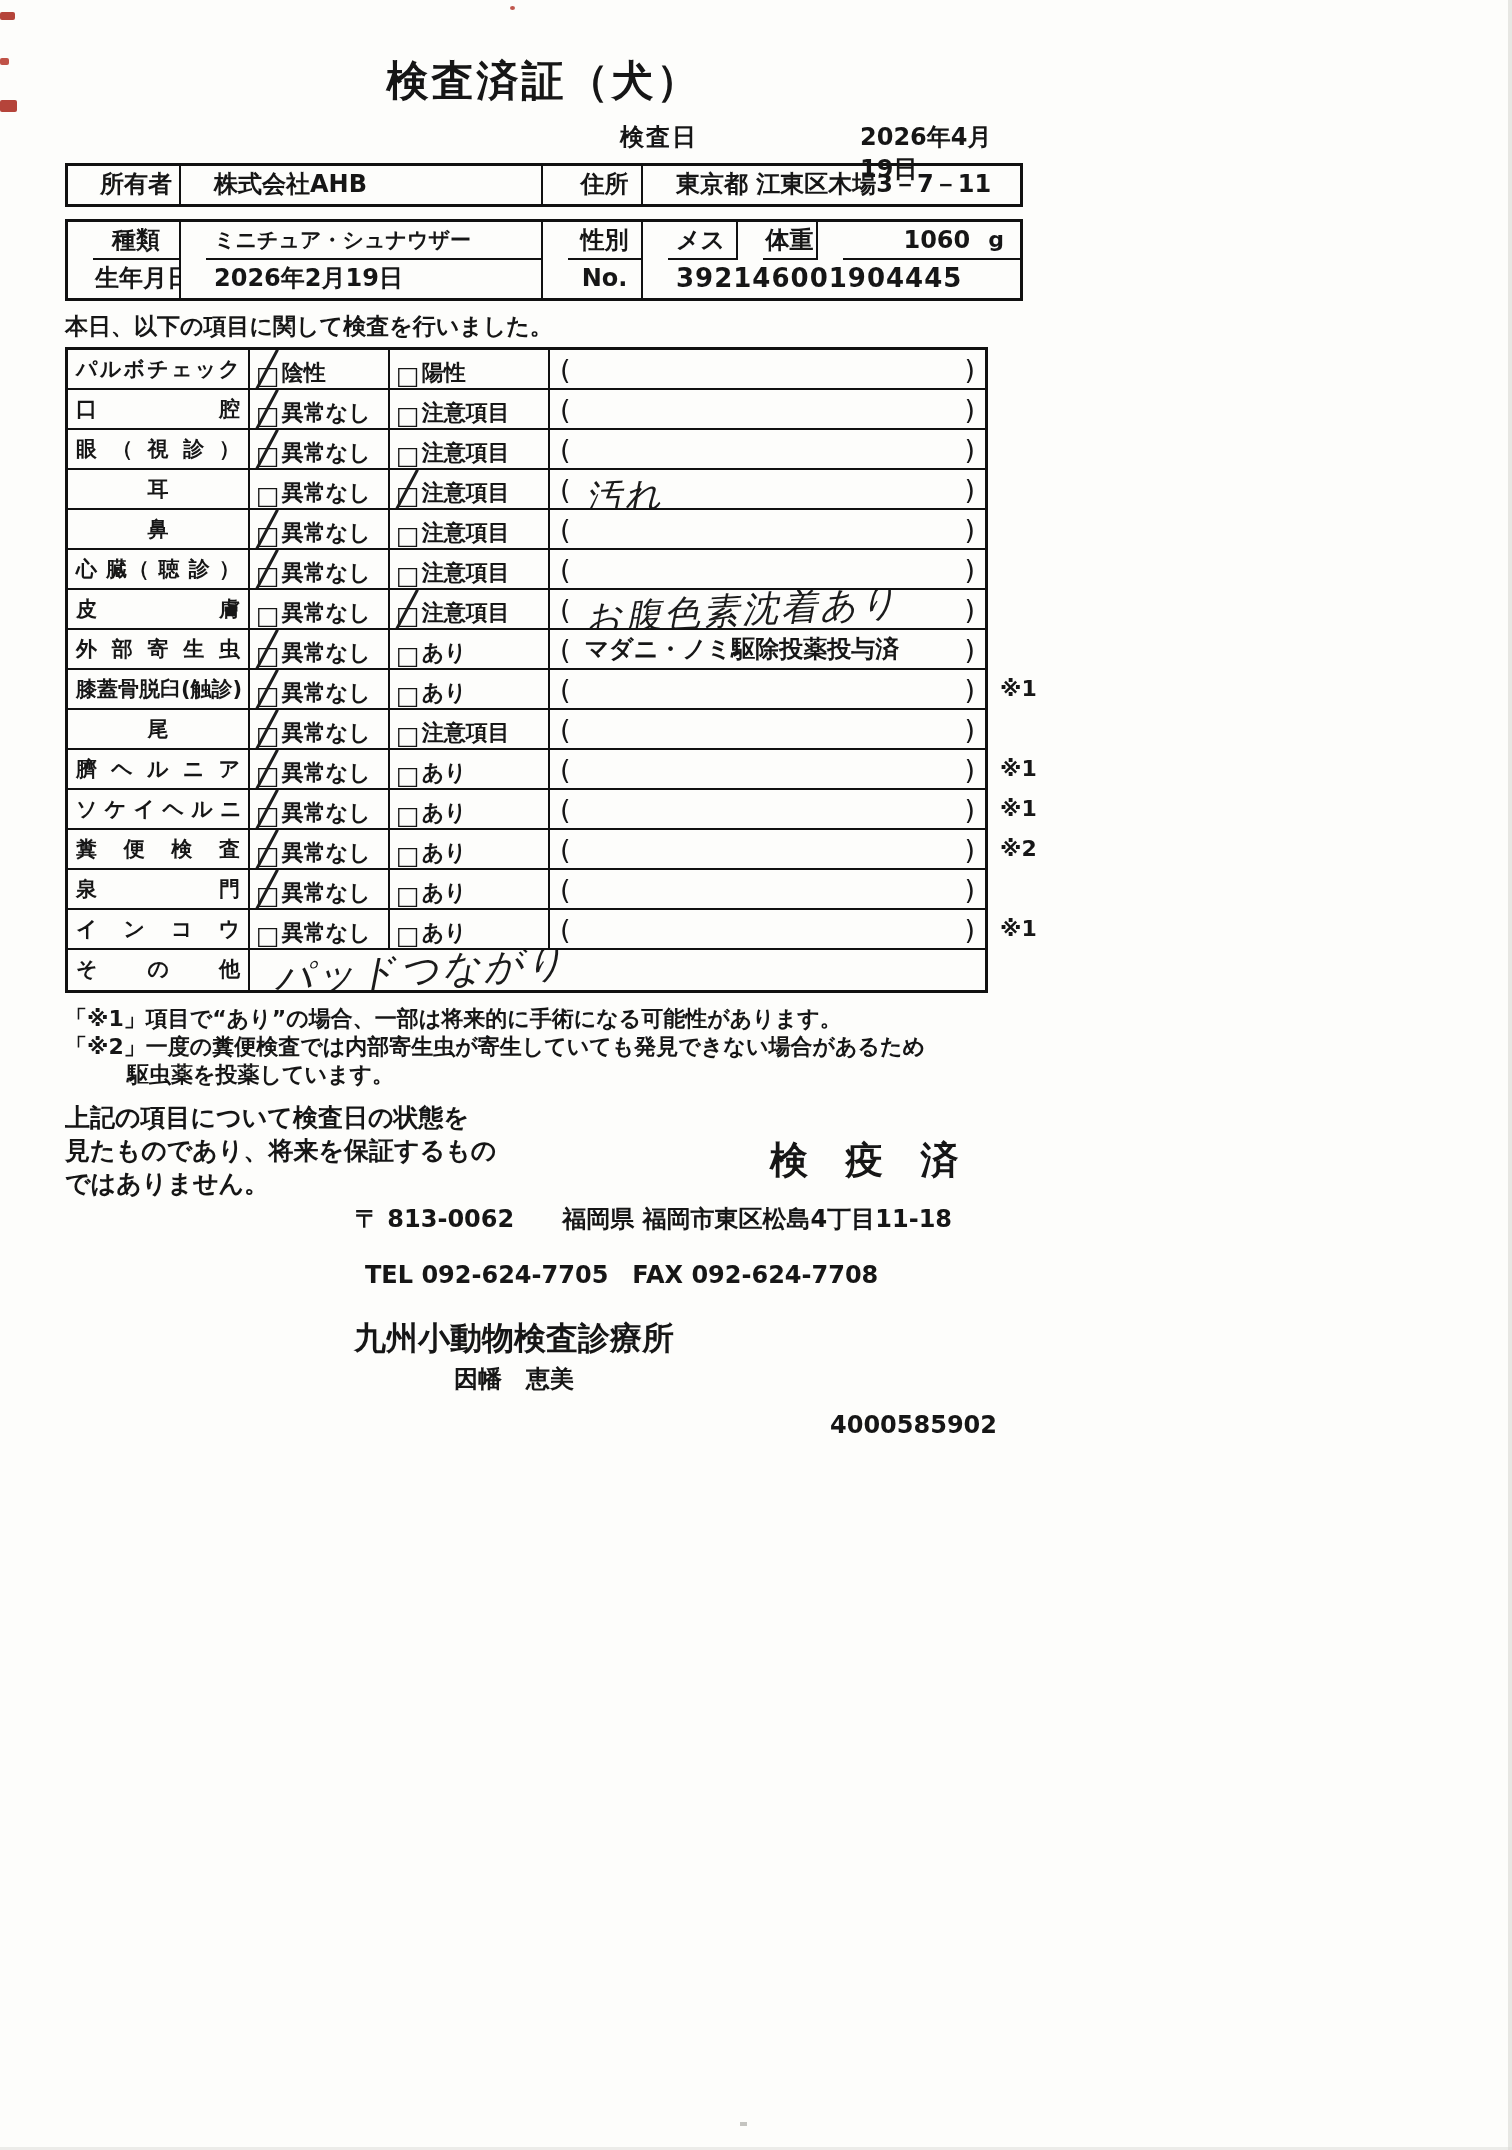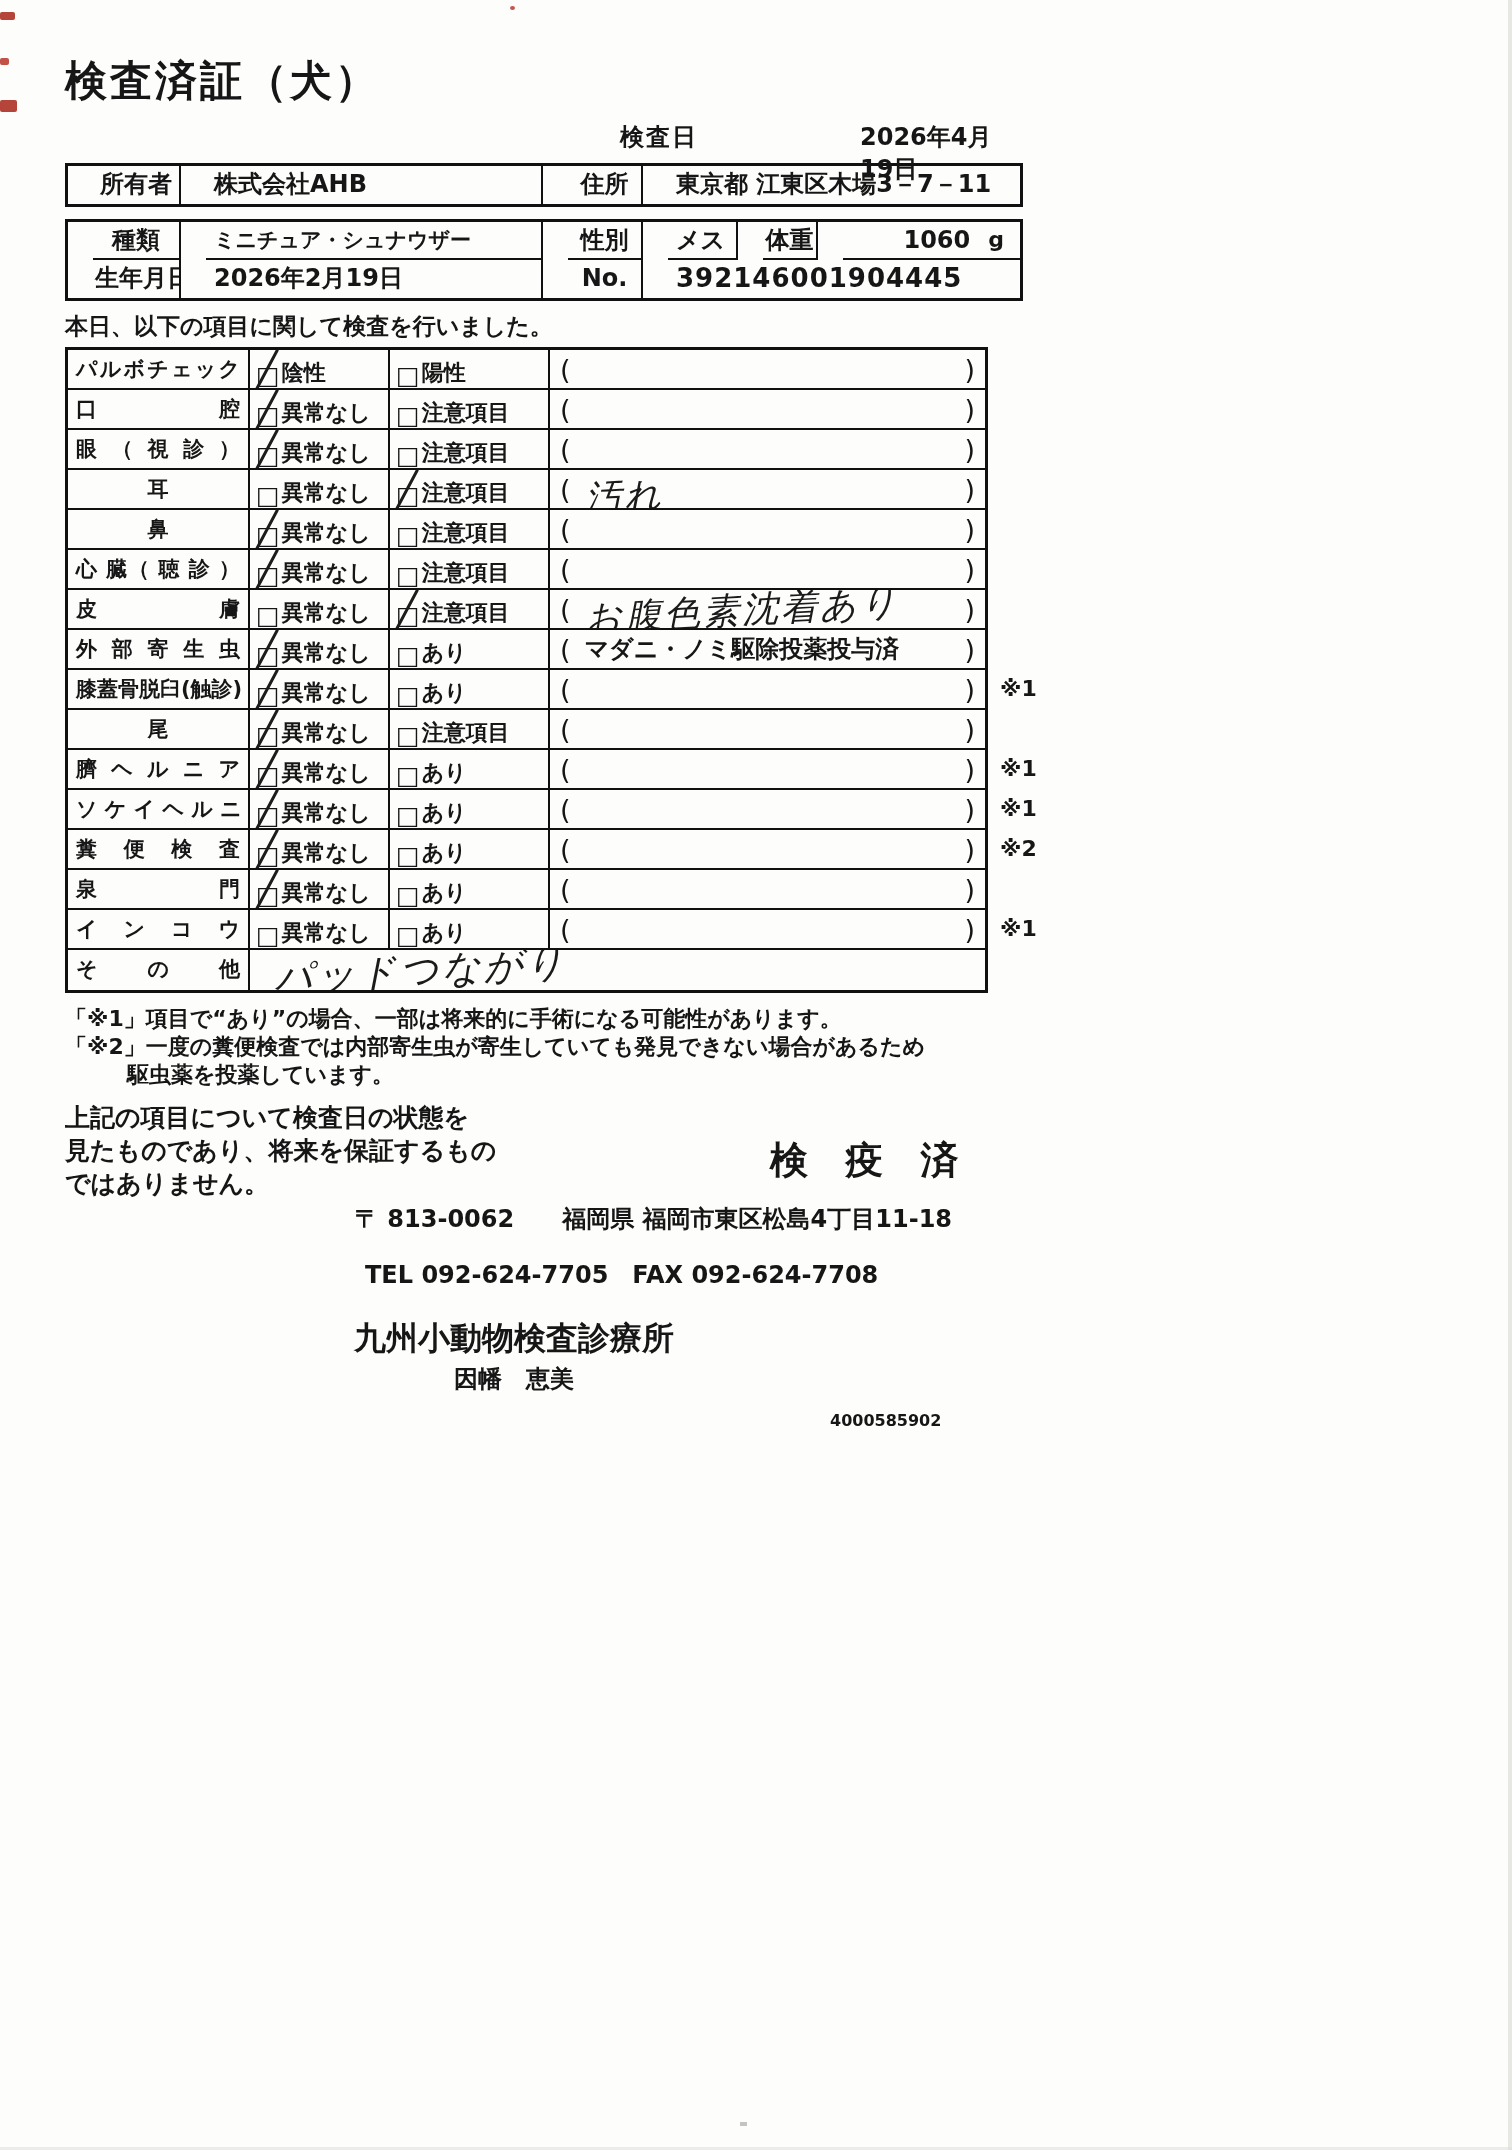--- a/index.html
+++ b/index.html
@@ -17,21 +17,21 @@
   .red-m2 { left:0; top:58px;  width:9px;  height:7px;  background:#c05247; border-radius:2px; }
   .red-m3 { left:0; top:100px; width:17px; height:12px; background:#b5443a; border-radius:2px; }
   .red-dot { left:510px; top:6px; width:5px; height:4px; background:#c0564c; border-radius:50%; }
   .edge-r { right:0; top:0; width:4px; height:100%; background:#d8d8d4; opacity:.6; }
   .edge-b { left:0; bottom:0; width:100%; height:3px; background:#dcdcd8; opacity:.5; }
   .grey-dot { left:740px; bottom:24px; width:7px; height:4px; background:#c4c4c0; }
 
   .content { position:absolute; left:65px; top:55px; width:958px; }
 
   .title {
-    margin:0; text-align:left; font-size:42px; font-weight:bold;
+    margin:0; text-align:center; font-size:42px; font-weight:bold;
     letter-spacing:3px; line-height:52px;
   }
 
   .date-row { position:relative; height:36px; margin-top:14px; font-size:24px; font-weight:bold; }
   .date-label { position:absolute; left:555px; top:0; letter-spacing:2px; }
   .date-value { position:absolute; left:795px; top:0; }
 
   
   .tbl { display:grid; border:3px solid #111; width:958px; background:#fdfdfb; }
   .owner-tbl { margin-top:6px; grid-template-columns:113px 362px 100px 1fr; }
@@ -91,21 +91,21 @@
   .disc-line { font-size:25px; font-weight:bold; line-height:33px; }
   .stamp {
     position:absolute; left:705px; top:34px;
     font-size:38px; font-weight:bold; letter-spacing:12px; white-space:nowrap;
   }
 
   .addr-line { margin-top:2px; padding-left:290px; font-size:24px; font-weight:bold; white-space:nowrap; }
   .tel-line  { margin-top:24px; padding-left:300px; font-size:24px; font-weight:bold; white-space:nowrap; }
   .clinic-name { margin-top:26px; width:958px; padding-right:60px; text-align:center; font-size:32px; font-weight:bold; }
   .clinic-person { margin-top:2px; width:958px; padding-right:60px; text-align:center; font-size:24px; font-weight:bold; }
-  .serial { margin-top:16px; padding-left:765px; font-size:16px; font-weight:bold; }
+  .serial { margin-top:16px; padding-left:765px; font-size:24px; font-weight:bold; }
 </style>
 </head>
 <body>
 
 <div class="page">
 
   <div class="artifact red-m1"></div>
   <div class="artifact red-m2"></div>
   <div class="artifact red-m3"></div>
   <div class="artifact red-dot"></div>

